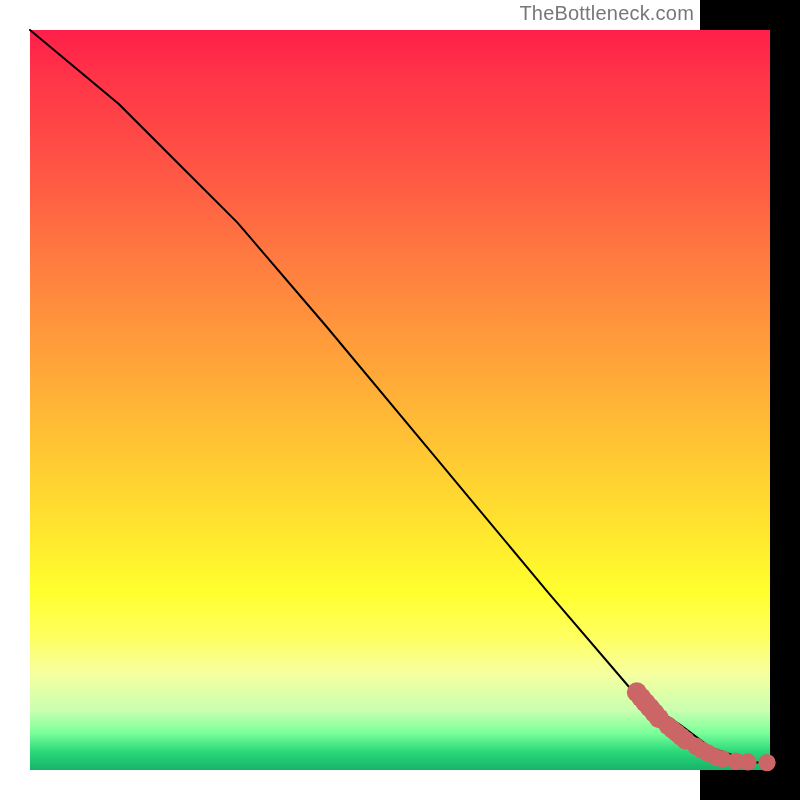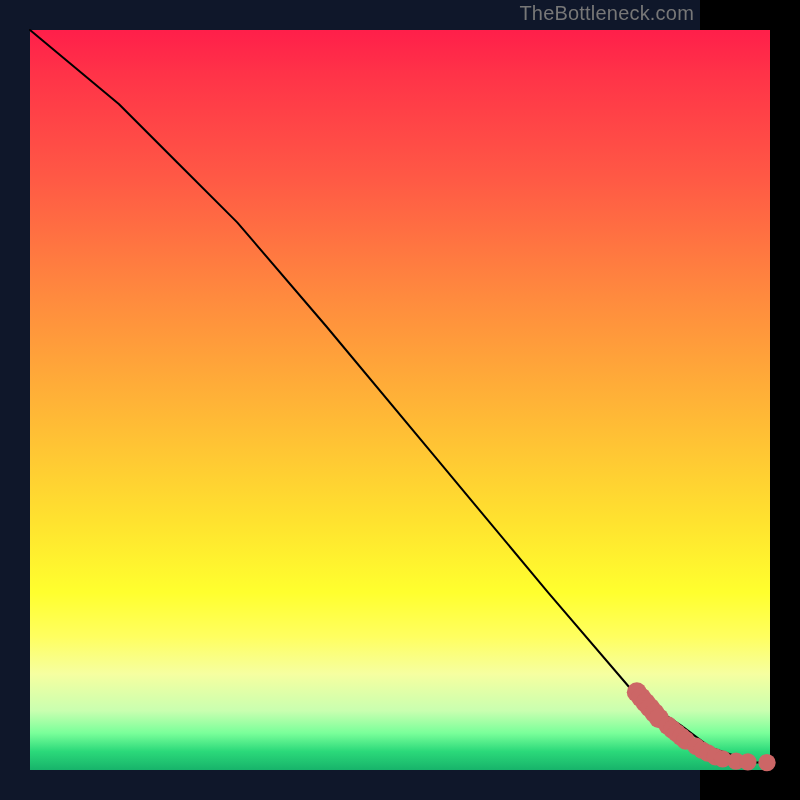--- a/index.html
+++ b/index.html
@@ -8,21 +8,21 @@
     width: 800px;
     height: 800px;
     overflow: hidden;
     background: #000;
     font-family: Arial, Helvetica, sans-serif;
   }
   .frame {
     position: relative;
     width: 700px;
     height: 800px;
-    background: #0f172a;
+    background: #ffffff;
   }
   .watermark {
     position: absolute;
     top: 2px;
     right: 6px;
     color: #777;
     font-size: 20px;
     font-weight: 500;
     letter-spacing: 0.2px;
     z-index: 20;

